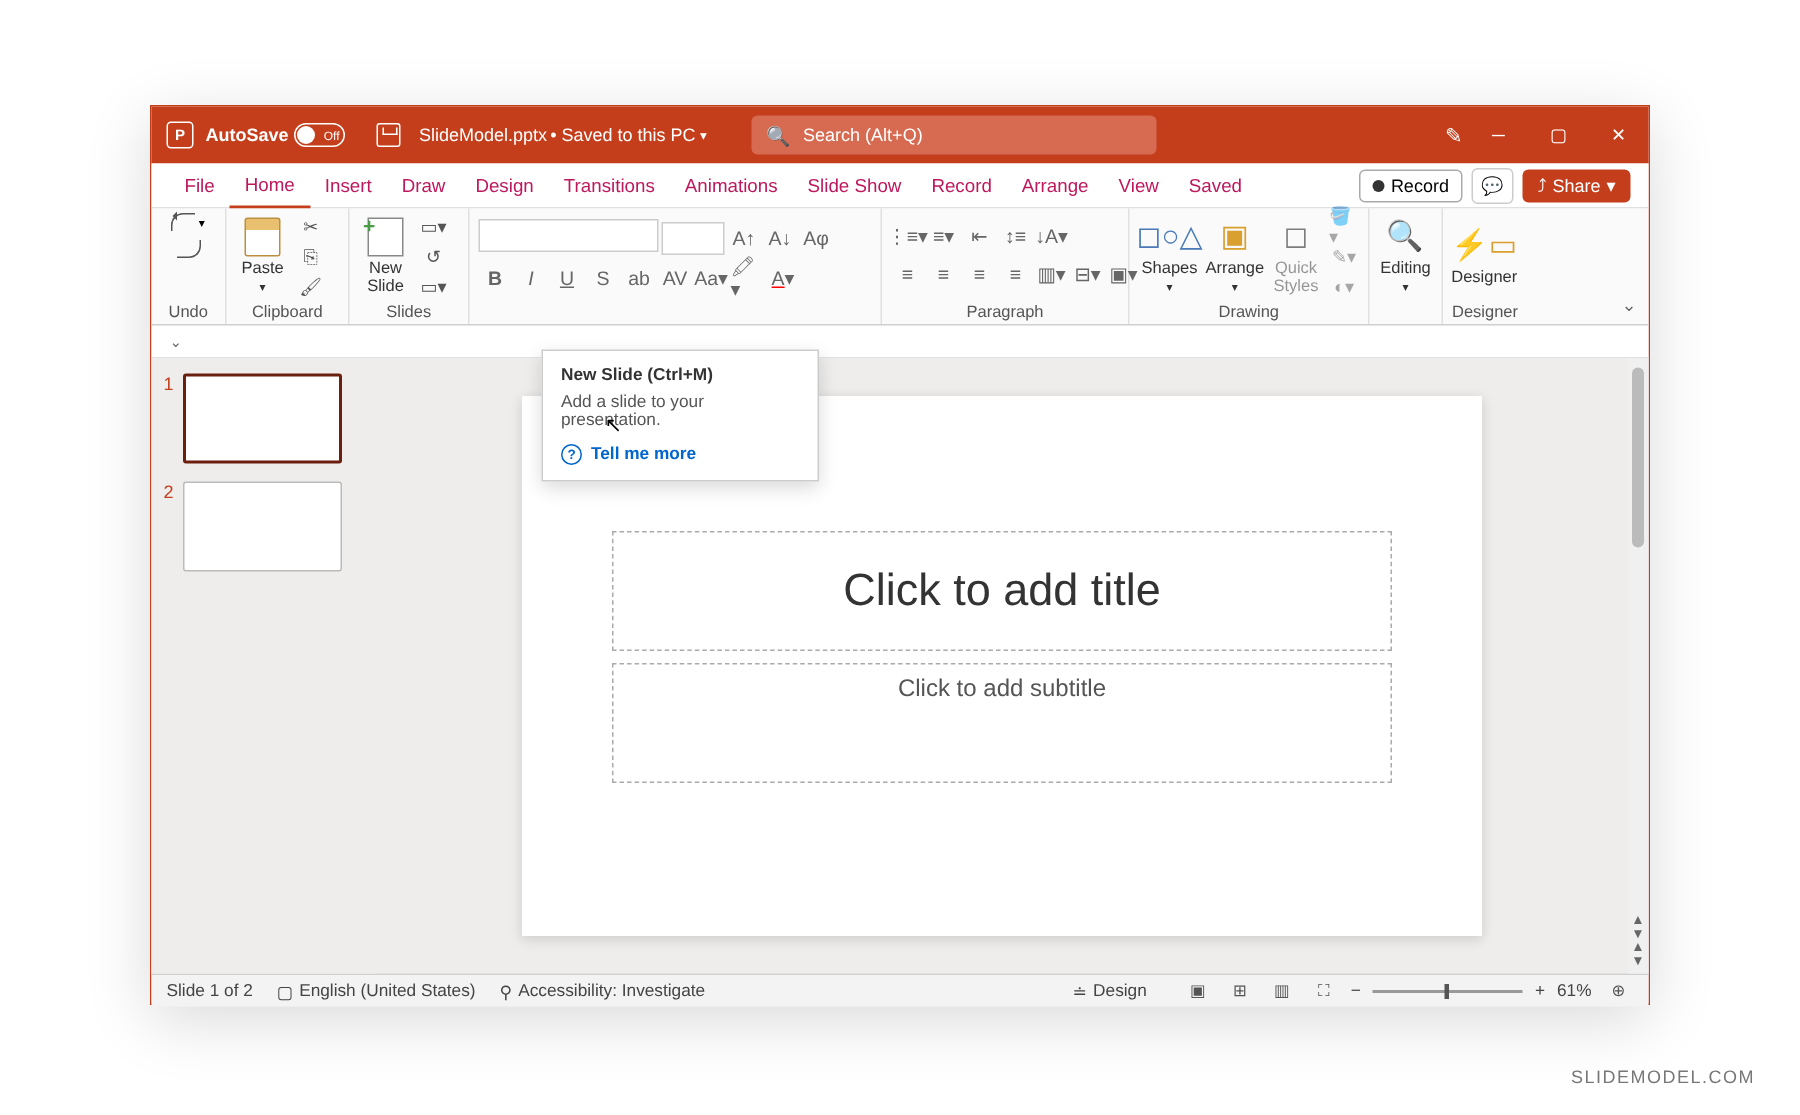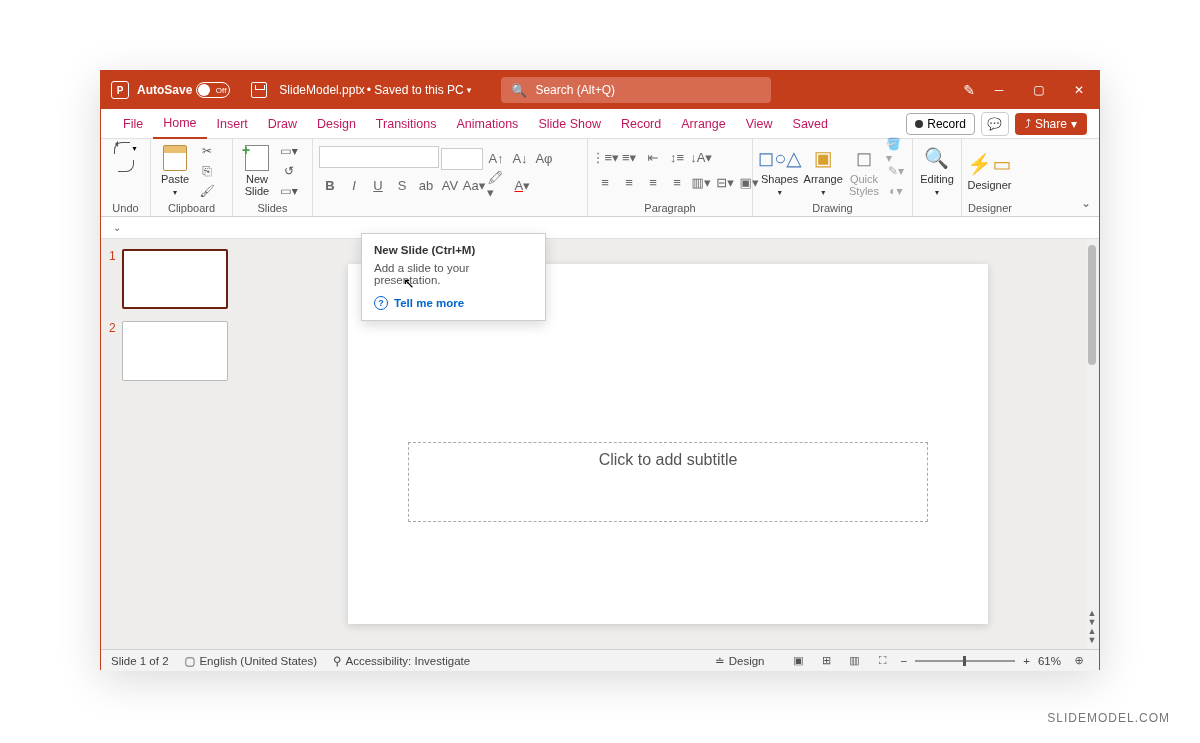--- a/index.html
+++ b/index.html
@@ -299,20 +299,23 @@
         <div class="thumb-num">1</div>
         <div class="thumb active"></div>
       </div>
       <div class="thumb-item">
         <div class="thumb-num">2</div>
         <div class="thumb"></div>
       </div>
     </div>
     <div class="slide-area">
       <div class="slide">
+        <div class="title-box">
+          <span class="title-text">Click to add title</span>
+        </div>
         <div class="subtitle-box">
           <span class="subtitle-text">Click to add subtitle</span>
         </div>
       </div>
     </div>
     <div class="scroll-track">
       <div class="scroll-thumb"></div>
       <div class="scroll-arrows">▲<br>▼<br>▲<br>▼</div>
     </div>
   </div>

